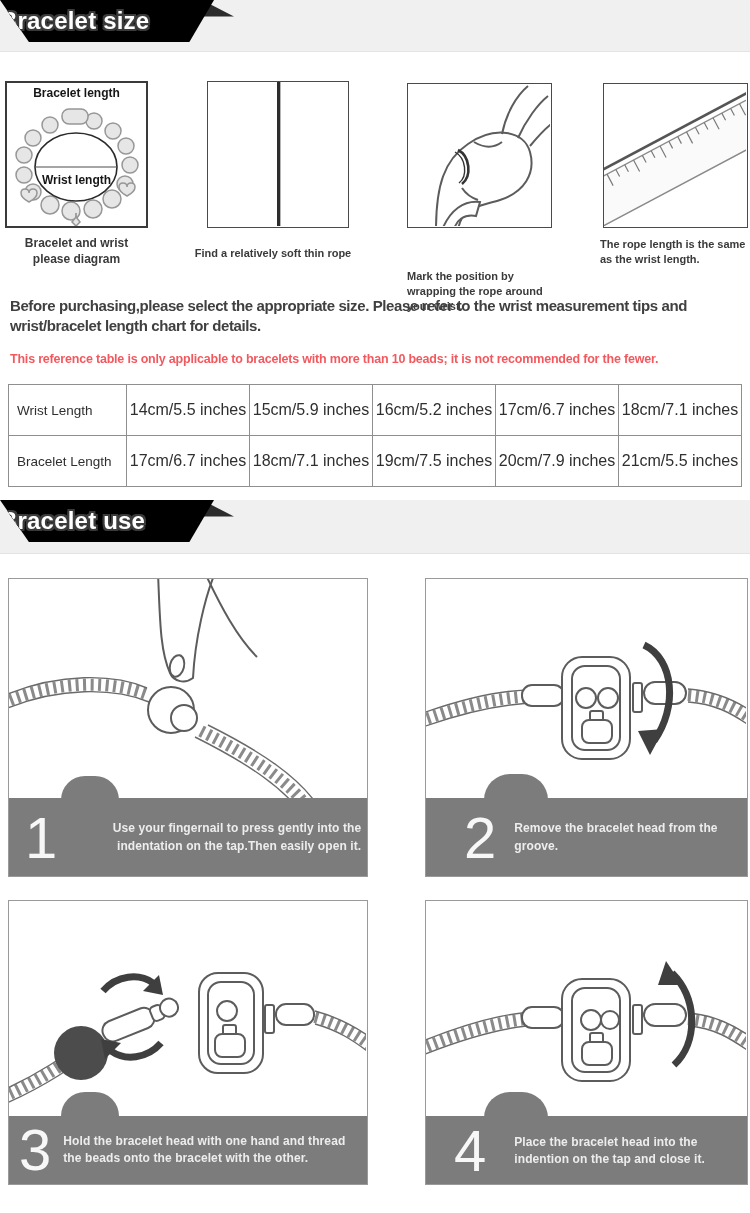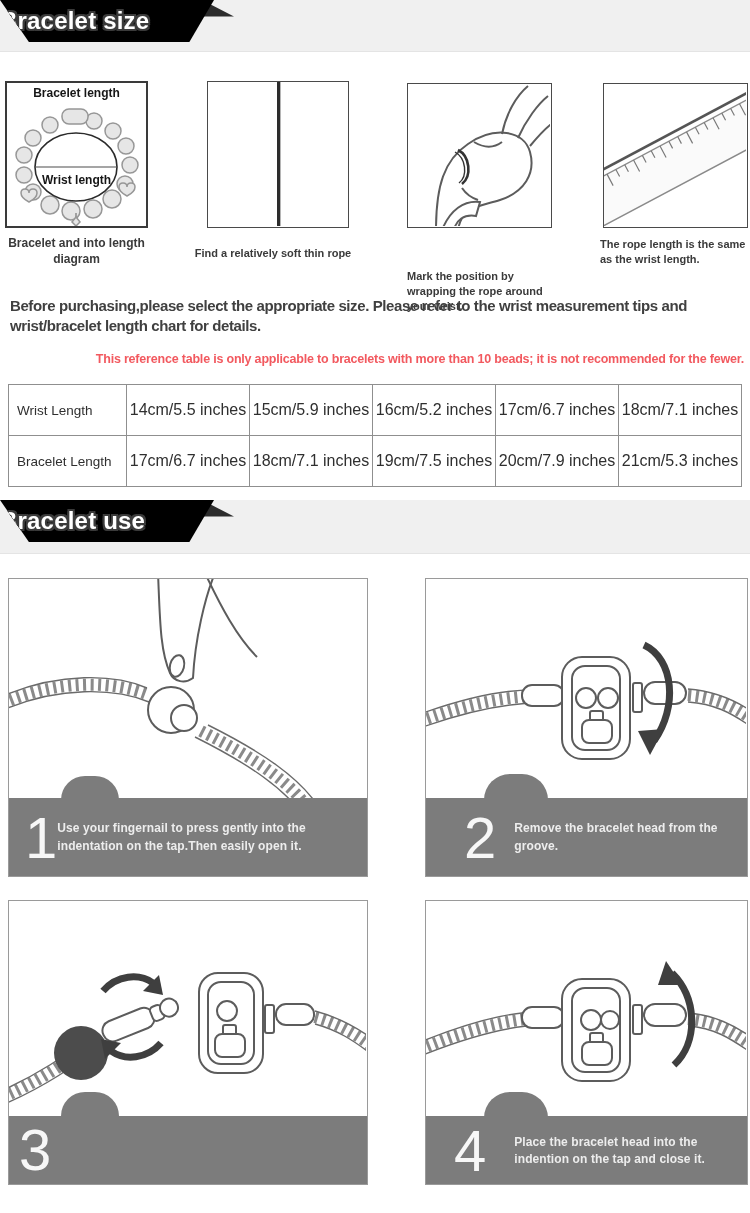--- a/index.html
+++ b/index.html
@@ -27,21 +27,21 @@
                 -2px -2px #3b3b3b,2px 2px #3b3b3b,-2px 2px #3b3b3b,2px -2px #3b3b3b;
   }
 
   
   .figbox { background:#fff; border:2px solid #3a3a3a; overflow:hidden; }
   .figbox.thin { border-width:1.5px; border-color:#4a4a4a; }
   .figcap { font-size:11px; font-weight:bold; color:#3a3a3a; line-height:1.35; }
 
   
   .intro { font-size:15px; font-weight:bold; color:#404040; line-height:1.32; letter-spacing:-0.4px; }
-  .rednote { font-size:12.5px; font-weight:bold; letter-spacing:-0.2px;text-align:right; }
+  .rednote { font-size:12.5px; font-weight:bold; letter-spacing:-0.2px; }
 
   
   table.size { border-collapse:collapse; width:734px; table-layout:fixed; }
   table.size td {
     border:1.5px solid #8f8f8f; height:51px; font-size:16px; color:#2f2f2f;
     text-align:center; vertical-align:middle; background:#fff; padding:0 2px;
   }
   table.size td.rowhead { text-align:left; padding-left:8px; width:118px; font-size:13.5px; }
 
   
@@ -94,21 +94,21 @@
       <path d="M118,98 q0,-4 4,-4 q4,0 4,4 q0,5 -8,9 q-8,-4 -8,-9 q0,-4 4,-4 q4,0 4,4z" transform="translate(2,6)"></path>
       <line x1="69" y1="130" x2="69" y2="137" stroke="#8a8a8a"></line>
       <polygon points="69,134 73,139 69,143 65,139"></polygon>
     </g>
     <ellipse cx="69" cy="84" rx="41" ry="34" fill="#ffffff" fill-opacity="0.6" stroke="#2a2a2a" stroke-width="1.6"></ellipse>
     <line x1="28" y1="84" x2="110" y2="84" stroke="#4c4c4c" stroke-width="1.2"></line>
   </svg>
   <div class="abs" style="left:0;top:3px;width:139px;text-align:center;font-size:12px;font-weight:bold;color:#161616;">Bracelet length</div>
   <div class="abs" style="left:0;top:90px;width:139px;text-align:center;font-size:12px;font-weight:bold;color:#161616;">Wrist length</div>
 </div>
-<div class="abs figcap" style="left:5px;top:235px;width:143px;text-align:center;font-size:12px;">Bracelet and into length diagram</div>
+<div class="abs figcap" style="left:5px;top:235px;width:143px;text-align:center;font-size:12px;">Bracelet and wrist please diagram</div>
 
 <div class="abs figbox thin" style="left:207px;top:81px;width:142px;height:147px;">
   <div class="abs" style="left:69px;top:0;width:3px;height:144px;background:#2c2c2c;"></div>
   <div class="abs" style="left:72px;top:0;width:1px;height:144px;background:#b5b5b5;"></div>
 </div>
 <div class="abs figcap" style="left:172px;top:246px;width:202px;text-align:center;">Find a relatively soft thin rope</div>
 
 <div class="abs figbox thin" style="left:407px;top:83px;width:145px;height:145px;">
   <svg width="142" height="142" viewBox="0 0 142 142">
     <path class="lw" d="M28,146 C28,102 36,76 60,60 C86,42 116,46 122,68 C128,90 116,108 92,116 C70,123 54,122 50,146 Z"></path>
@@ -148,21 +148,21 @@
       <td>16cm/5.2 inches</td>
       <td>17cm/6.7 inches</td>
       <td>18cm/7.1 inches</td>
     </tr>
     <tr>
       <td class="rowhead">Bracelet Length</td>
       <td>17cm/6.7 inches</td>
       <td>18cm/7.1 inches</td>
       <td>19cm/7.5 inches</td>
       <td>20cm/7.9 inches</td>
-      <td>21cm/5.3 inches</td>
+      <td>21cm/5.5 inches</td>
     </tr>
   </tbody>
     </table>
 </div>
 
 <div class="abs band" style="top:500px;height:54px;"></div>
 <div class="abs ribbon-fold" style="top:500px;"></div>
 <div class="abs ribbon" style="top:500px;">
   <span class="ribbon-title">Bracelet use</span>
 </div>
@@ -175,21 +175,21 @@
     <path class="ln" d="M196,-6 C212,28 228,58 248,78"></path>
     <ellipse class="lw" cx="168" cy="87" rx="7" ry="11" transform="rotate(14 168 87)"></ellipse>
     <circle class="lw" cx="162" cy="131" r="23"></circle>
     <circle class="lw" cx="175" cy="139" r="13"></circle>
     <path class="rope" d="M192,152 C244,178 284,204 304,236"></path>
     <path class="ropeedge" d="M186,158 C238,184 278,210 298,242 M199,146 C251,172 291,198 311,230"></path>
   </svg>
   <div class="bump" style="left:52px;top:197px;"></div>
   <div class="step-bar" style="top:219px;height:79px;padding-left:16px;">
     <span class="step-num">1</span>
-    <span class="step-text" style="width:288px;">Use your fingernail to press gently into the indentation on the tap.Then easily open it.</span>
+    <span class="step-text" style="margin-left:16px;width:288px;text-align:right;">Use your fingernail to press gently into the indentation on the tap.Then easily open it.</span>
   </div>
 </div>
 
 <div class="abs panel" style="left:425px;top:578px;width:323px;height:299px;">
   <svg width="320" height="219" viewBox="0 0 320 219">
     <path class="rope" d="M-6,142 C44,124 84,117 114,117"></path>
     <path class="ropeedge" d="M-6,135 C44,117 84,110 112,111 M-6,149 C44,131 86,124 114,124"></path>
     <rect class="lw" x="96" y="106" width="42" height="21" rx="10"></rect>
     <path class="ln" d="M138,116 L150,116"></path>
     <rect class="lw" x="136" y="78" width="68" height="102" rx="20"></rect>
@@ -232,20 +232,21 @@
     <rect class="lw" x="214" y="124" width="13" height="11" rx="2"></rect>
     <rect class="lw" x="206" y="133" width="30" height="23" rx="7"></rect>
     <rect class="lw" x="256" y="104" width="9" height="28" rx="2"></rect>
     <rect class="lw" x="267" y="103" width="38" height="21" rx="10"></rect>
     <path class="rope" d="M306,116 C328,122 346,132 364,146"></path>
     <path class="ropeedge" d="M306,110 C328,116 348,126 366,140 M306,123 C328,129 344,139 362,153"></path>
   </svg>
   <div class="bump" style="left:52px;top:191px;"></div>
   <div class="step-bar" style="top:215px;height:68px;padding-left:10px;">
     <span class="step-num">3</span>
+    <span class="step-text" style="margin-left:12px;width:300px;">Hold the bracelet head with one hand and thread the beads onto the bracelet with the other.</span>
   </div>
 </div>
 
 <div class="abs panel" style="left:425px;top:900px;width:323px;height:285px;">
   <svg width="320" height="215" viewBox="0 0 320 215">
     <path class="rope" d="M-6,148 C44,128 84,118 114,117"></path>
     <path class="ropeedge" d="M-6,141 C44,121 84,111 112,111 M-6,155 C44,135 86,125 114,124"></path>
     <rect class="lw" x="96" y="106" width="42" height="21" rx="10"></rect>
     <path class="ln" d="M138,116 L150,116"></path>
     <rect class="lw" x="136" y="78" width="68" height="102" rx="20"></rect>

